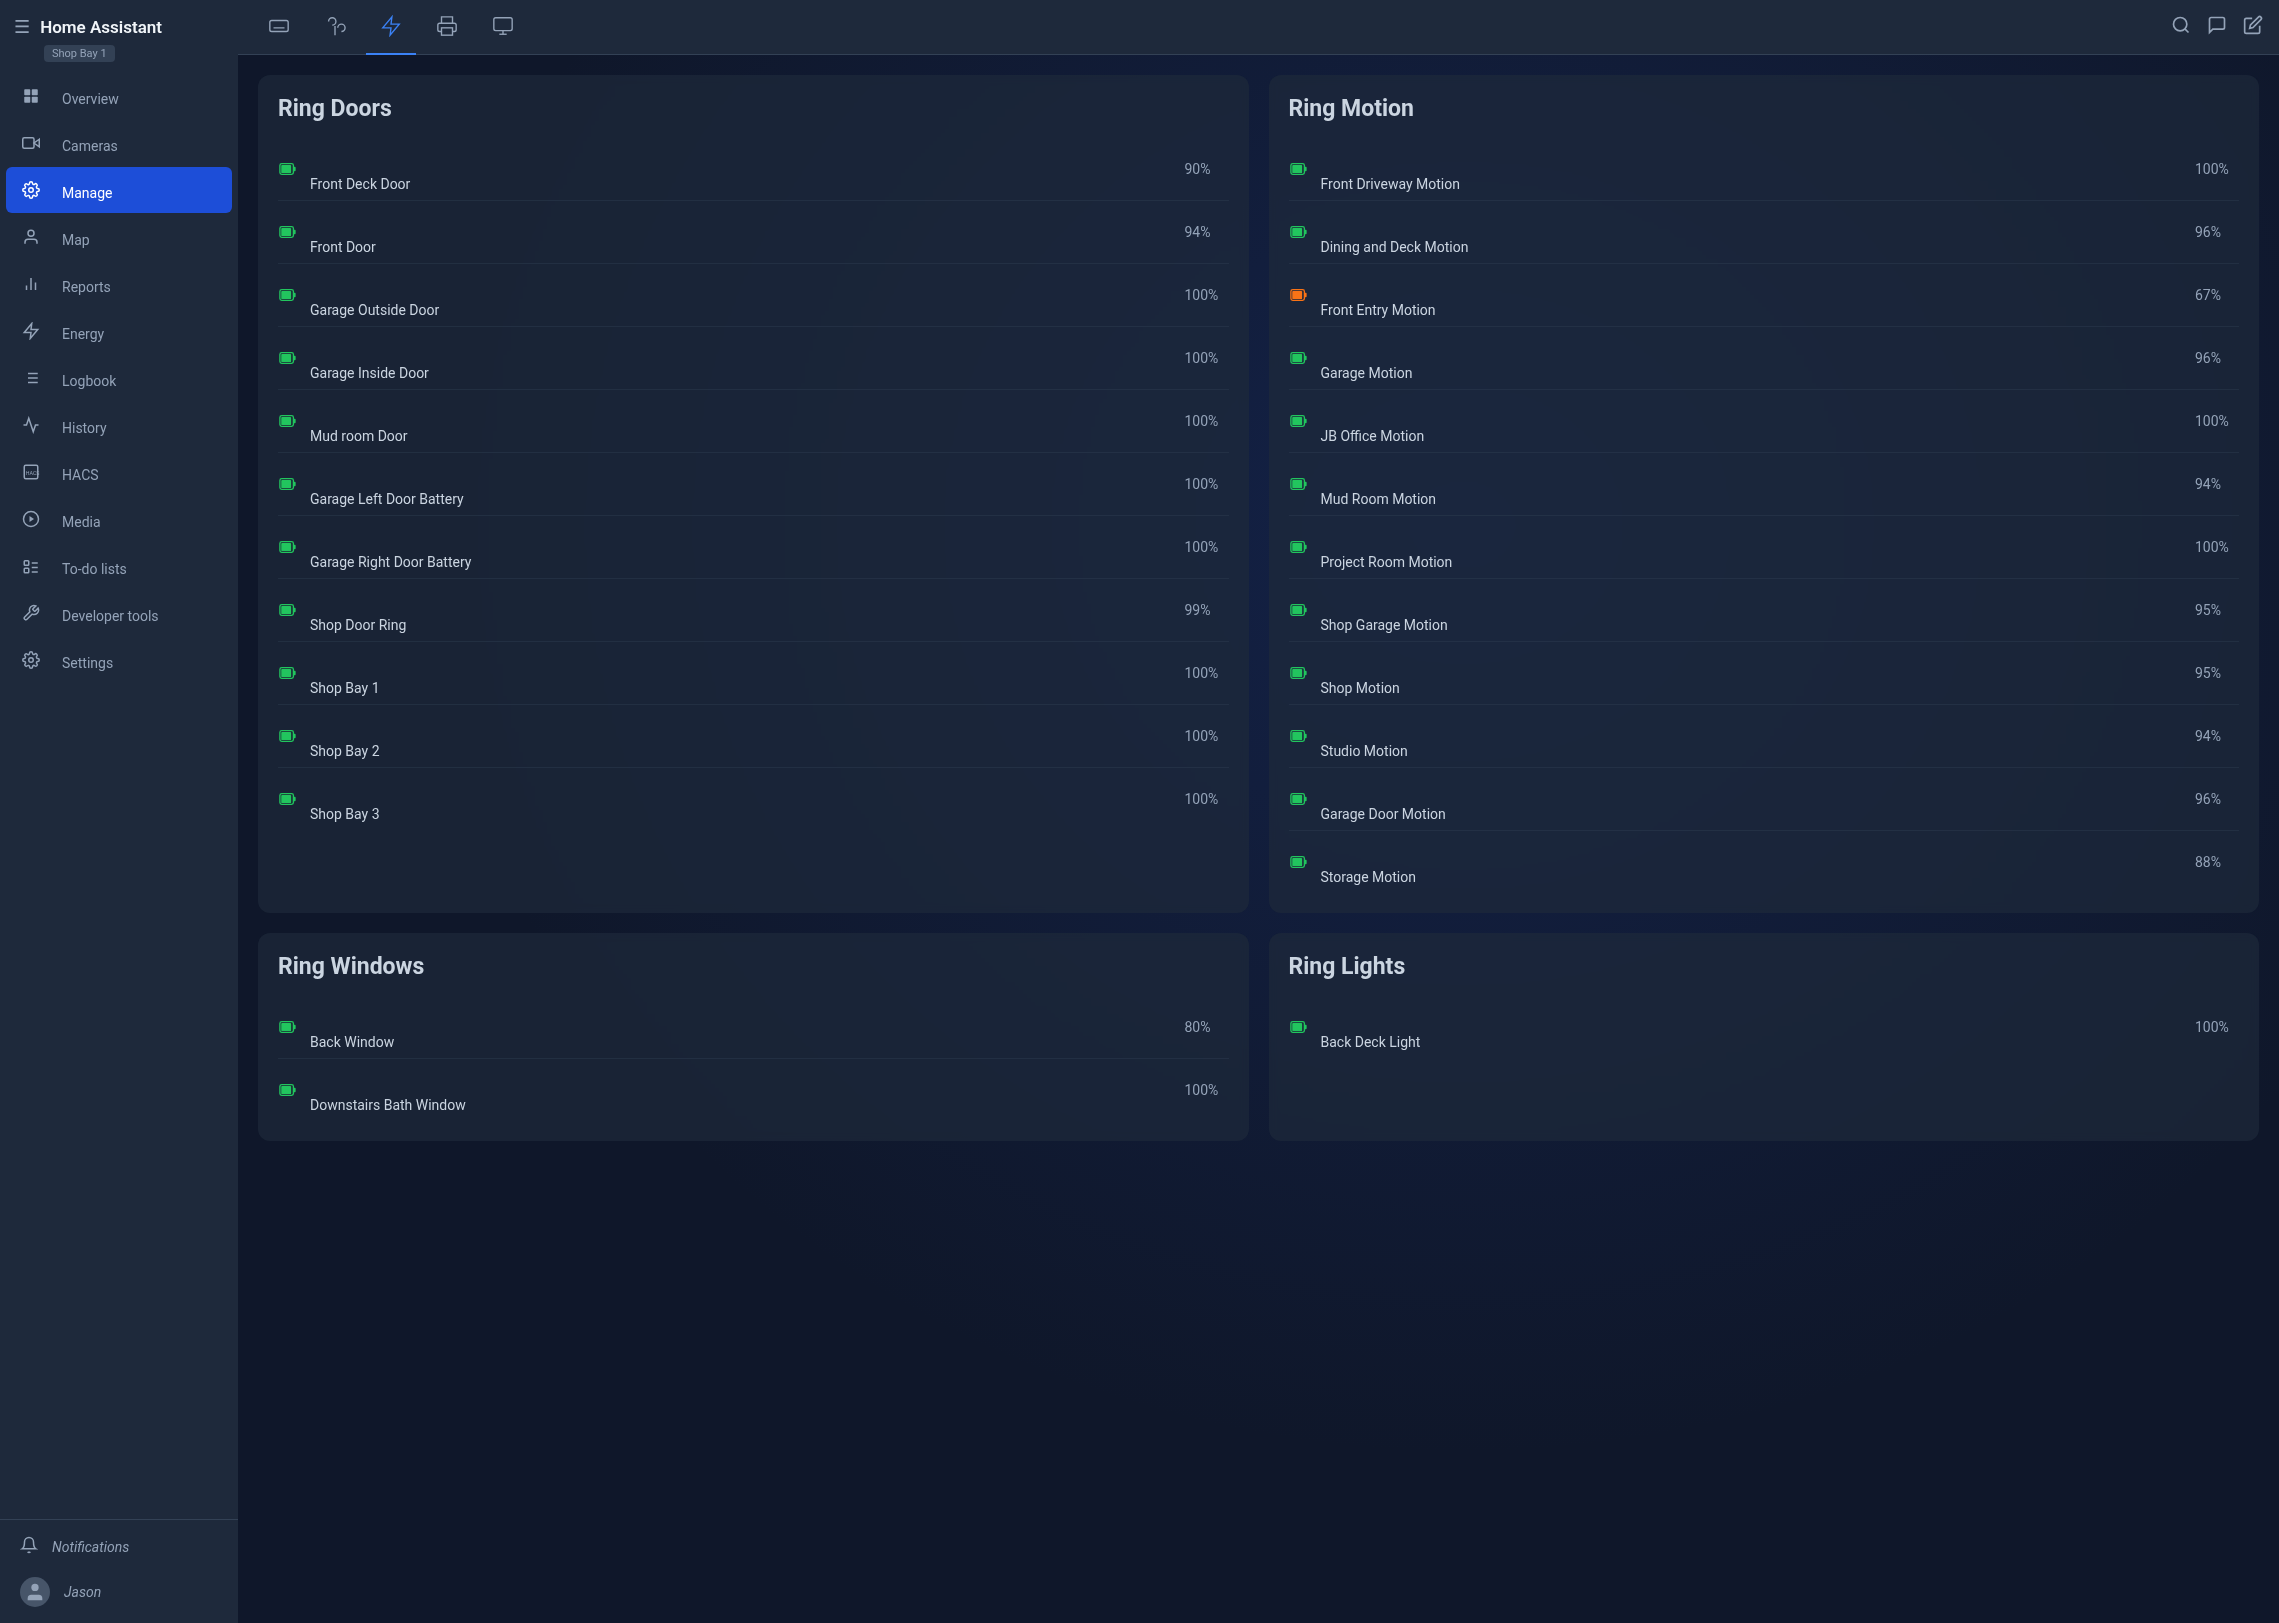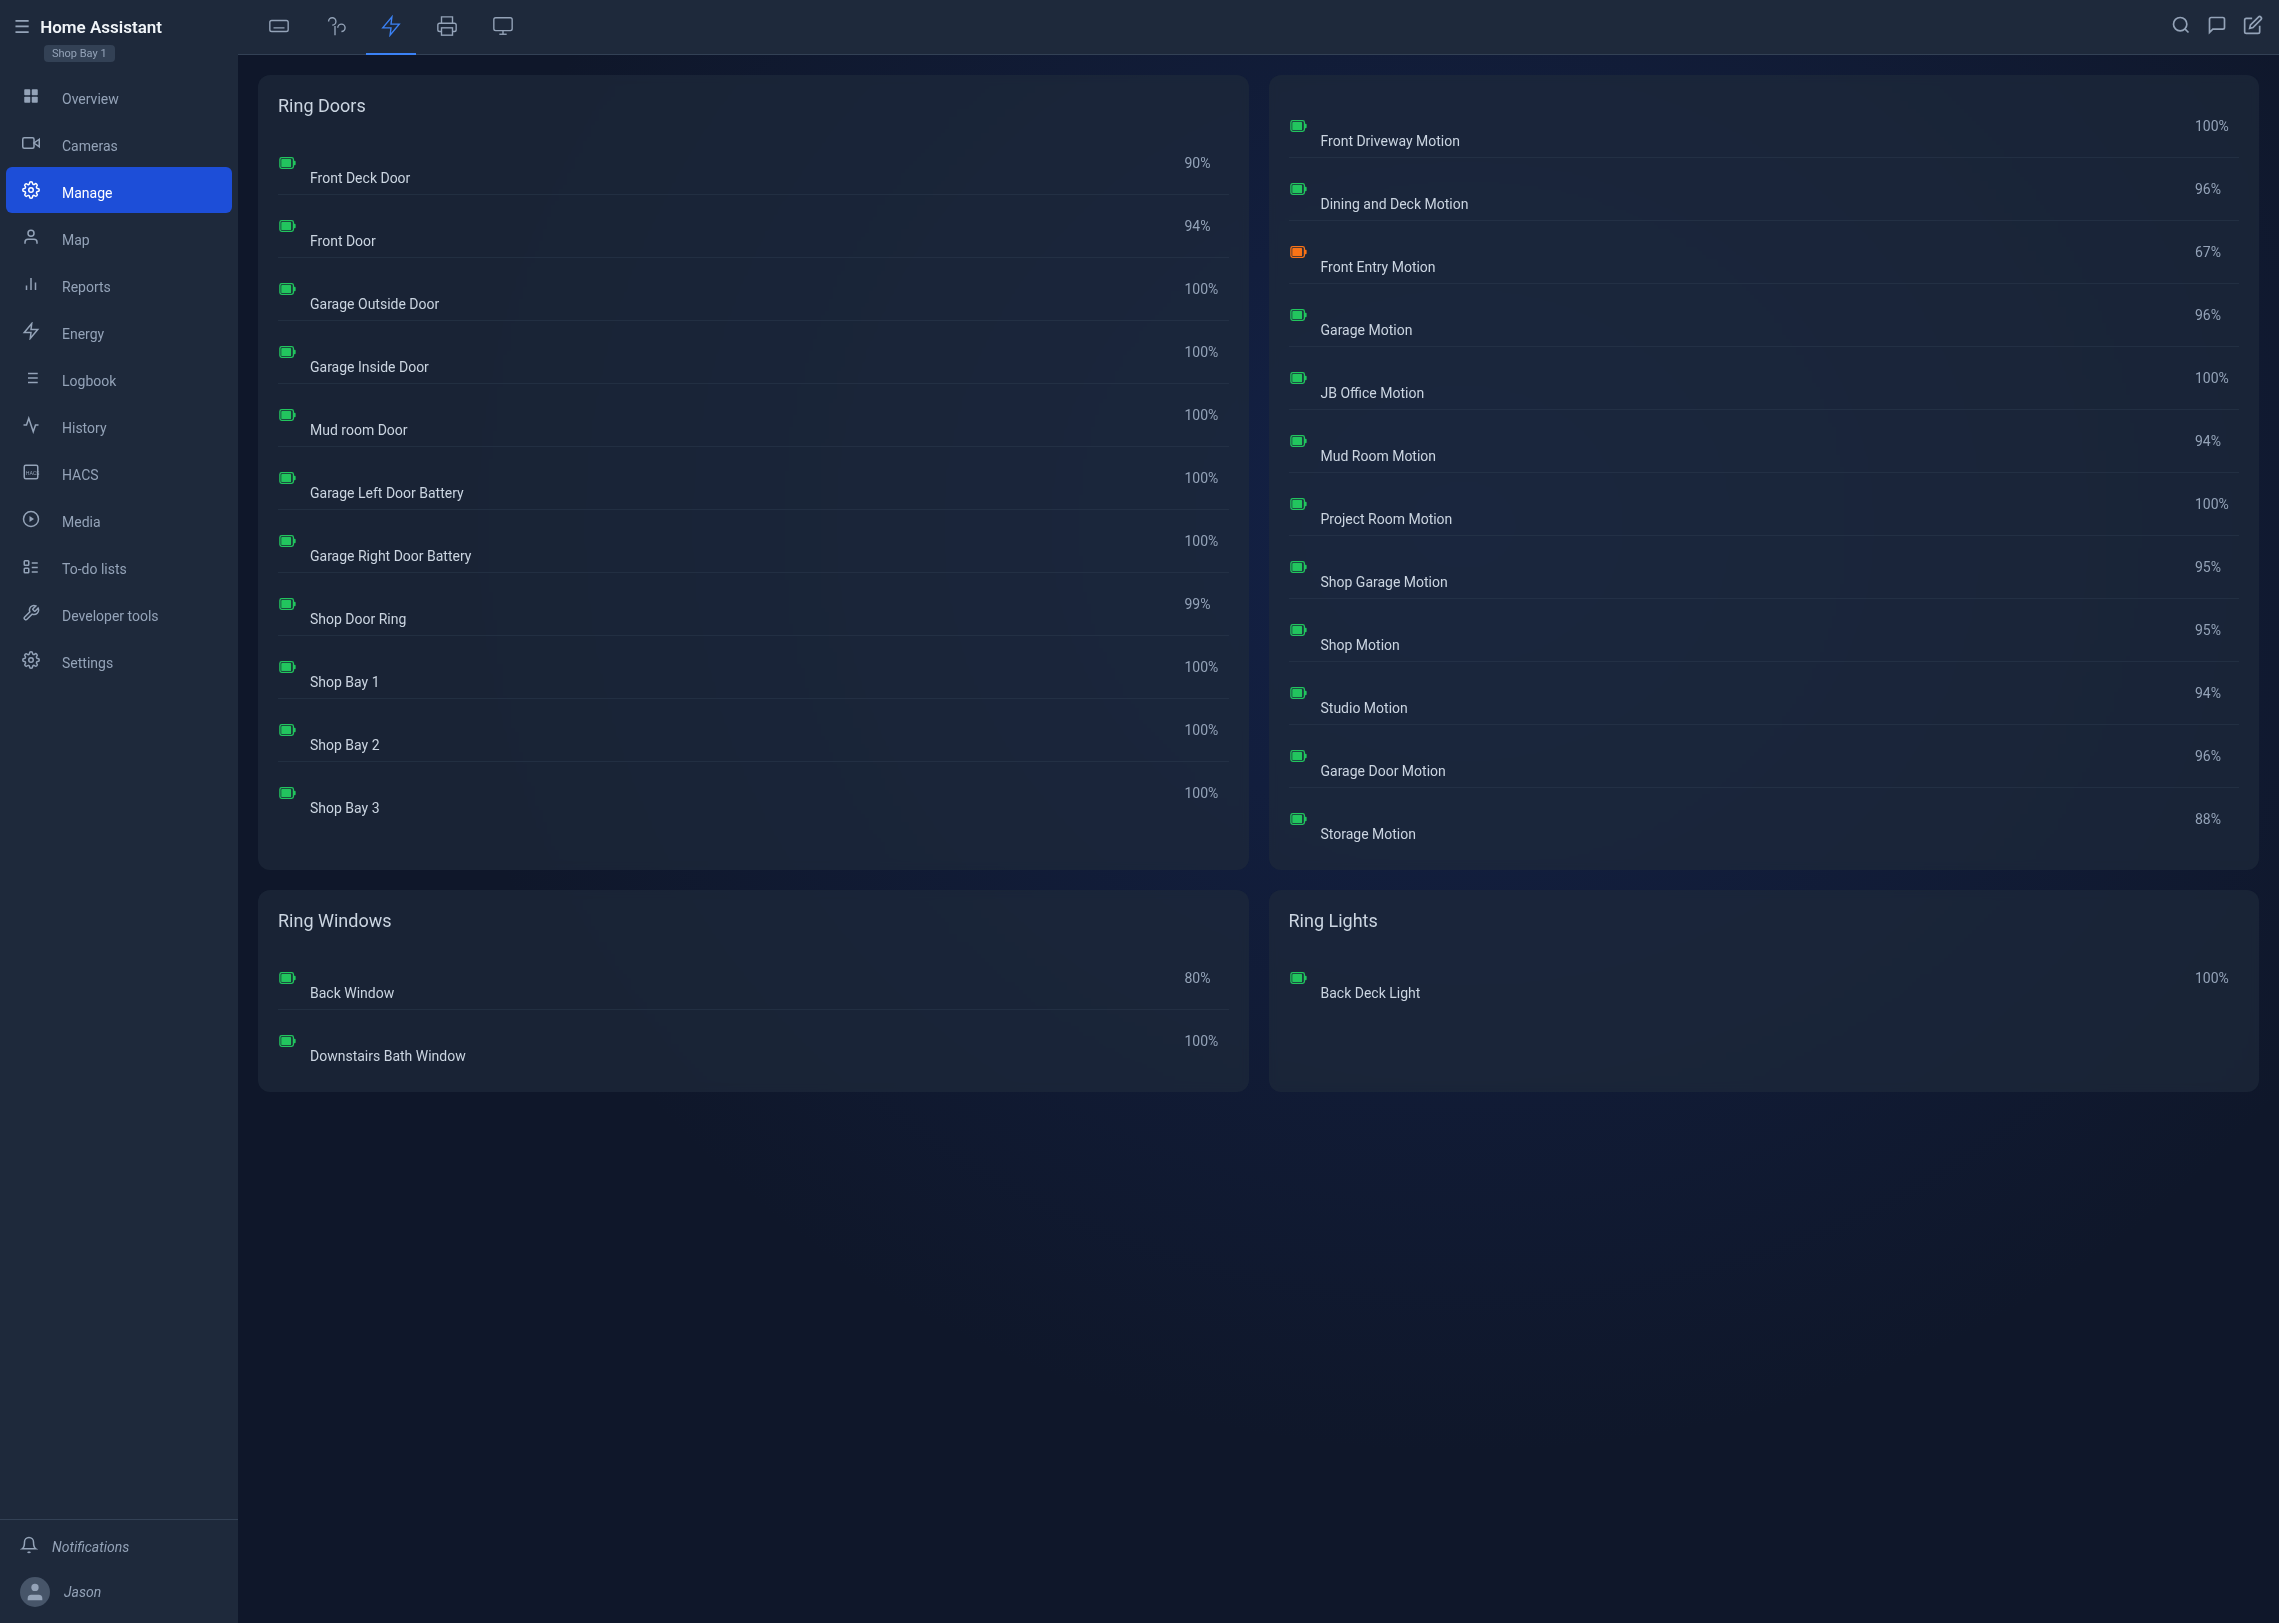--- a/index.html
+++ b/index.html
@@ -167,22 +167,22 @@
     }
 
     
     .card {
       background: rgba(30, 41, 59, 0.7);
       border-radius: 12px;
       padding: 20px;
       backdrop-filter: blur(4px);
     }
     .card-title {
-      font-size: 18px;
-      font-weight: 400;
+      font-size: 23px;
+      font-weight: 700;
       color: #cbd5e1;
       margin-bottom: 16px;
     }
 
     
     .list-item {
       display: flex;
       align-items: center;
       padding: 8px 0;
       border-bottom: 1px solid rgba(51, 65, 85, 0.4);
@@ -563,20 +563,21 @@
     <rect x="16" y="7.5" width="2.5" height="5" rx="1" fill="#22c55e"></rect>
   </svg>
               </span>
       <span class="item-name">Shop Bay 3</span>
       <span class="item-value">100%</span>
     </div>
           </div>
       </div>
 
       <div class="card">
+        <div class="card-title">Ring Motion</div>
         <div id="ring-motion-list">
             <div class="list-item">
       <span class="battery-icon">
                 <svg class="battery-svg" viewBox="0 0 20 20" fill="none" xmlns="http://www.w3.org/2000/svg">
     <rect x="1" y="4" width="15" height="12" rx="2" stroke="#22c55e" stroke-width="1.5" fill="none"></rect>
     <rect x="2.5" y="5.5" width="11" height="9" rx="1" fill="#22c55e"></rect>
     <rect x="16" y="7.5" width="2.5" height="5" rx="1" fill="#22c55e"></rect>
   </svg>
               </span>
       <span class="item-name">Front Driveway Motion</span>

